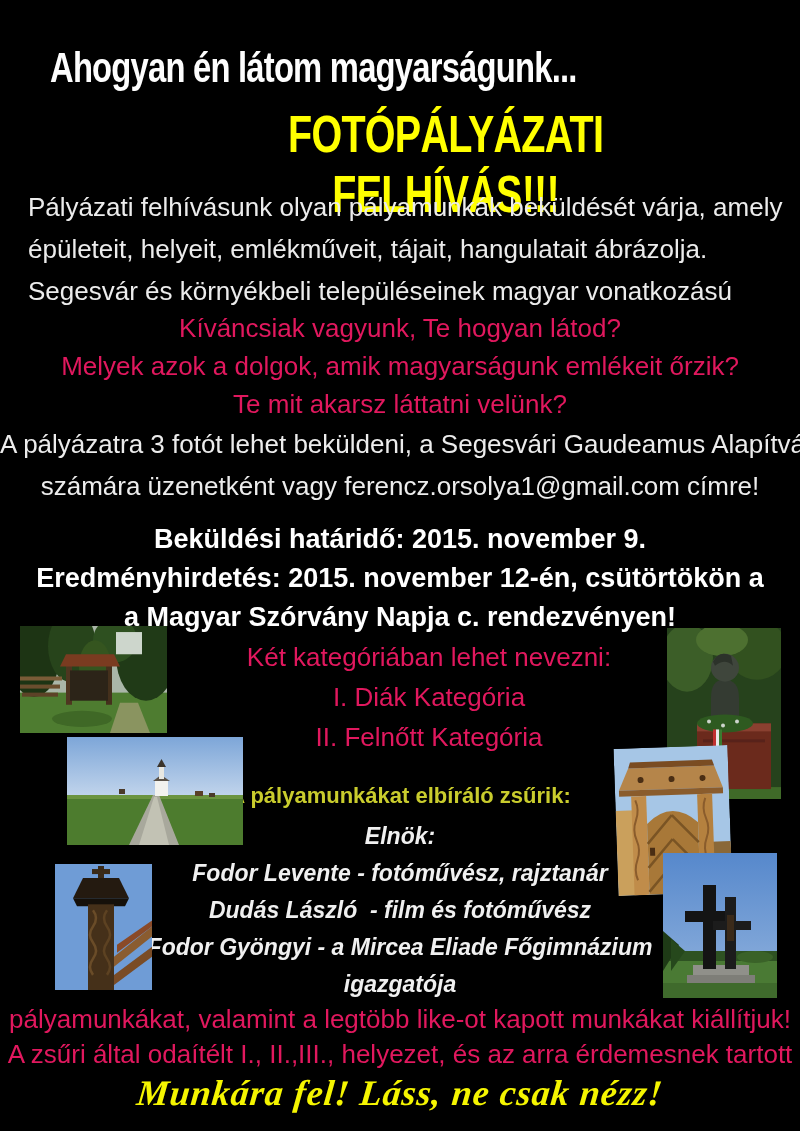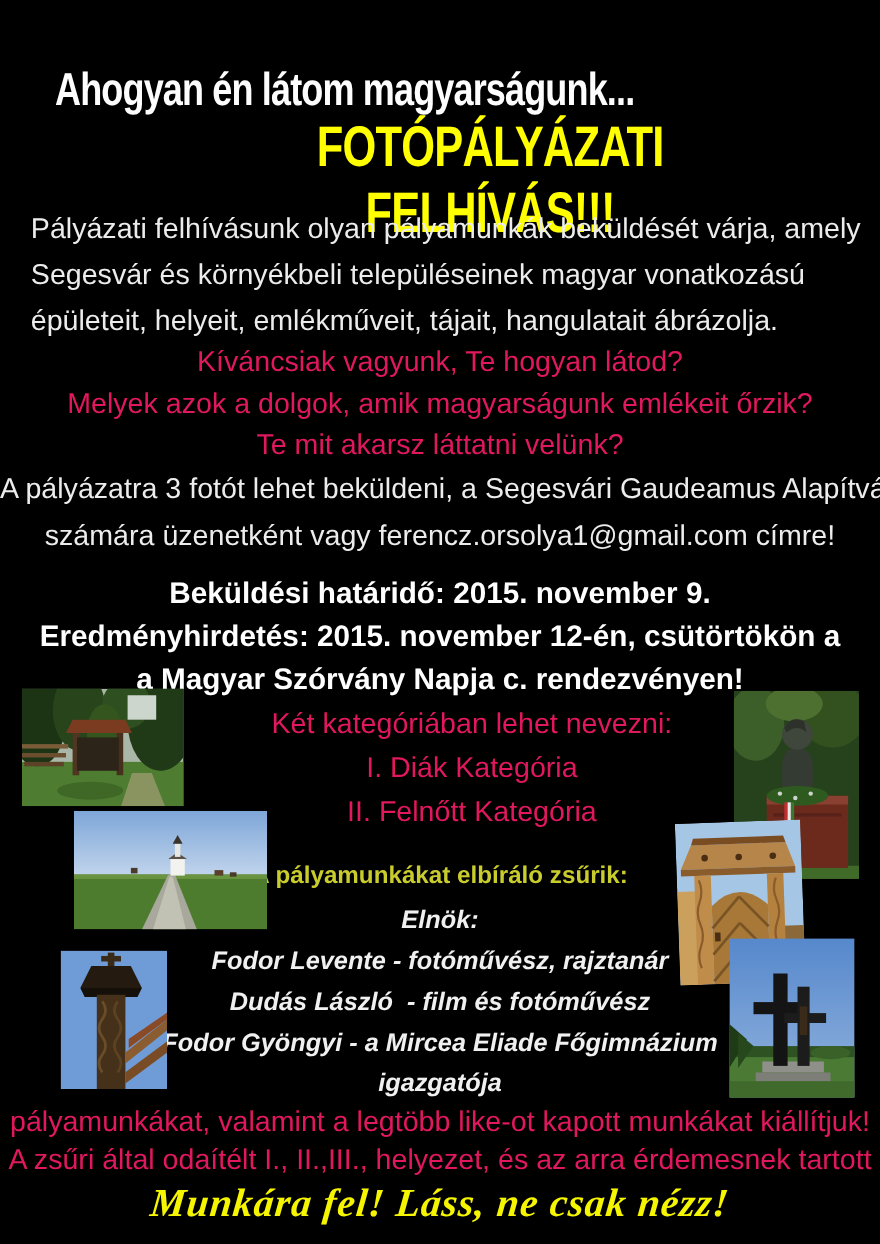--- a/index.html
+++ b/index.html
@@ -4,21 +4,21 @@
 <style>
   html,body{margin:0;padding:0;background:#111;}
   .poster{
     position:relative;width:800px;height:1131px;background:#000;
     overflow:hidden;font-family:"Liberation Sans",sans-serif;
     margin:0 auto;
   }
   .sec{position:absolute;left:0;width:100%;}
   .line{white-space:pre;}
   
-  .title1{top:57px;left:50px;width:720px;color:#fdfdfd;font-weight:bold;font-size:42px;}
+  .title1{top:44px;left:50px;width:720px;color:#fdfdfd;font-weight:bold;font-size:42px;}
   .title1 .cond{display:inline-block;transform:scaleX(.78);transform-origin:left center;letter-spacing:-1px;}
   .headline{top:104px;text-align:center;color:#ffff00;font-weight:bold;font-size:52px;}
   .headline .cond{display:inline-block;transform:scaleX(.76);transform-origin:center;letter-spacing:-1px;padding-left:120px;}
   
   .intro{top:186px;left:28px;width:748px;color:#ececec;font-size:26px;line-height:42px;text-align:left;}
   .questions{top:309px;text-align:center;color:#e1185e;font-size:26px;line-height:38px;}
   .submission{top:423px;text-align:center;color:#ececec;font-size:26px;line-height:42px;}
   .deadline{top:520px;text-align:center;color:#ffffff;font-weight:bold;font-size:27px;line-height:39px;}
   .categories{top:637px;text-align:center;color:#e1185e;font-size:26px;line-height:40px;margin-left:29px;}
   .jury-heading{top:783px;text-align:center;color:#c9cc2d;font-weight:bold;font-size:22px;}
@@ -41,22 +41,22 @@
 </head>
 <body>
 
 <div class="poster">
 
   <div class="sec title1"><span class="cond">Ahogyan én látom magyarságunk...</span></div>
   <div class="sec headline"><span class="cond">FOTÓPÁLYÁZATI FELHÍVÁS!!!</span></div>
 
   <div class="sec intro">
     <div class="line">Pályázati felhívásunk olyan pályamunkák beküldését várja, amely</div>
+    <div class="line">épületeit, helyeit, emlékműveit, tájait, hangulatait ábrázolja.</div>
     <div class="line">Segesvár és környékbeli településeinek magyar vonatkozású</div>
-    <div class="line">épületeit, helyeit, emlékműveit, tájait, hangulatait ábrázolja.</div>
   </div>
 
   <div class="sec questions">
     <div class="line">Kíváncsiak vagyunk, Te hogyan látod?</div>
     <div class="line">Melyek azok a dolgok, amik magyarságunk emlékeit őrzik?</div>
     <div class="line">Te mit akarsz láttatni velünk?</div>
   </div>
 
   <div class="sec submission">
     <div class="line">A pályázatra 3 fotót lehet beküldeni, a Segesvári Gaudeamus Alapítvány</div>

